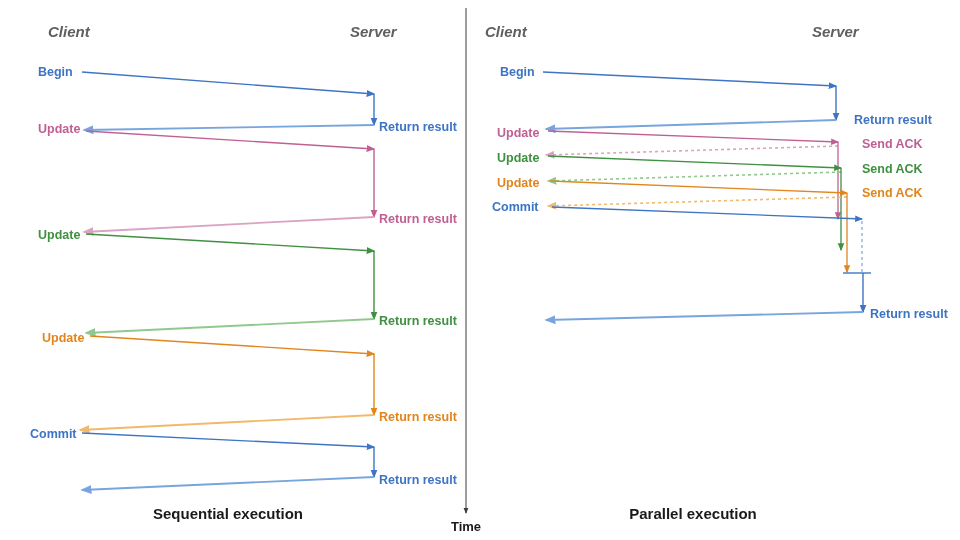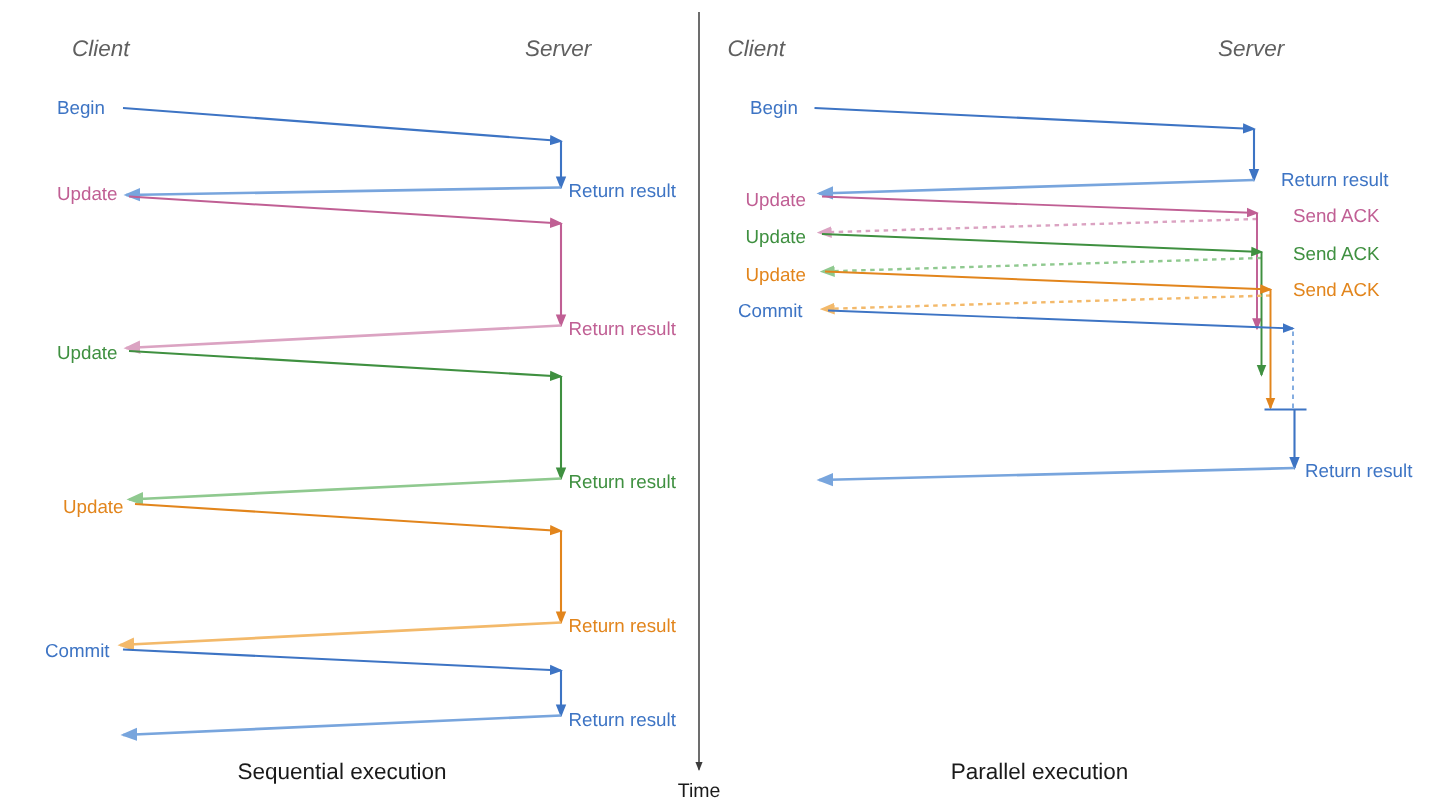--- a/index.html
+++ b/index.html
@@ -10,20 +10,21 @@
   body {
     width: 960px;
     height: 540px;
     overflow: hidden;
     font-family: "Liberation Sans", sans-serif;
   }
   #diagram-root {
     position: relative;
     width: 960px;
     height: 436px;
+    font-weight: bold;
   }
   svg.canvas {
     position: absolute;
     left: 0;
     top: 0;
     width: 960px;
     height: 540px;
     display: block;
   }
   text {

